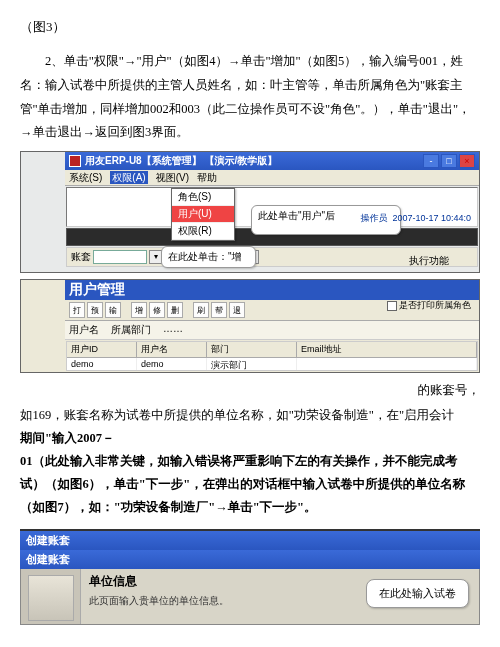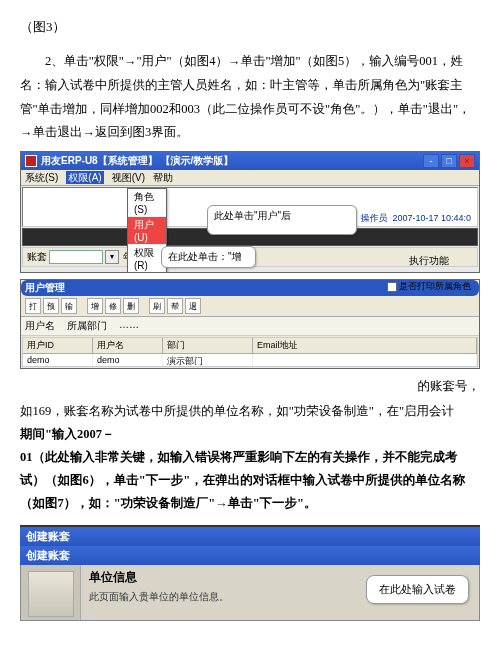--- a/index.html
+++ b/index.html
@@ -3,59 +3,59 @@
 <meta charset="utf-8">
 <style>
   * { box-sizing: border-box; margin: 0; padding: 0; }
   body { width: 500px; font-family: "SimSun", "宋体", serif; font-size: 12px; color: #000; background: #fff; }
   .page { padding: 10px 20px; }
   .fig-label { text-align: left; font-size: 13px; margin: 8px 0 14px; }
   .para { line-height: 1.9; font-size: 12.5px; text-indent: 2em; margin-bottom: 4px; }
   .para b, .bold { font-weight: bold; }
 
   
-  .shot { border: 1px solid #666; margin: 6px 0; background: #e8eaea; font-family: "SimSun", Arial; font-size: 10px; position: relative; overflow: hidden; }
+  .shot { border: 1px solid #666; margin: 6px 0; background: #e8eaea; font-family: "SimSun", Arial; font-size: 10px; position: relative; overflow: hidden; padding-left: 44px; }
   .titlebar { background: linear-gradient(#3a6ad8,#2a56c0); color: #fff; display: flex; align-items: center; padding: 2px 4px; height: 18px; }
   .titlebar .t-icon { width: 12px; height: 12px; background: #b22; margin-right: 4px; border: 1px solid #fff; }
   .titlebar .t-text { flex: 1; font-size: 10px; font-weight: bold; white-space: nowrap; }
   .winbtns { display: flex; gap: 2px; }
   .winbtn { width: 16px; height: 14px; background: #4a7ae0; border: 1px solid #2a56c0; color: #fff; text-align: center; line-height: 12px; font-size: 9px; }
   .winbtn.red { background: #d44; }
   .menubar { background: #ece9d8; border-bottom: 1px solid #aaa; padding: 1px 4px; height: 16px; display: flex; gap: 8px; }
   .menubar span { font-size: 10px; }
   .content-top { display: flex; background: #fff; border: 1px inset #ccc; margin: 1px; height: 40px; position: relative; }
   .tree-area { width: 100px; border-right: 1px solid #ccc; padding: 2px; font-size: 10px; }
   .tree-row { padding-left: 8px; }
   .tree-icon { display: inline-block; width: 8px; height: 8px; border: 1px solid #888; background: #ffe; margin-right: 2px; vertical-align: middle; }
-  .menu-popup { position: absolute; left: 104px; top: 0; width: 40px; background: #fff; border: 1px solid #666; box-shadow: 1px 1px 2px rgba(0,0,0,0.3); font-size: 10px; }
+  .menu-popup { position: absolute; left: 104px; top: 0; width: 64px; background: #fff; border: 1px solid #666; box-shadow: 1px 1px 2px rgba(0,0,0,0.3); font-size: 10px; }
   .menu-popup .mi { padding: 1px 6px; border-bottom: 1px solid #eee; }
   .menu-popup .mi.hl { background: #ef4444; color: #fff; }
   .callout { position: absolute; background: #fff; border: 1px solid #999; border-radius: 6px; padding: 3px 6px; font-size: 10px; box-shadow: 1px 1px 2px rgba(0,0,0,0.2); }
   .c1 { left: 184px; top: 17px; width: 150px; height: 30px; }
   .time-row { position: absolute; right: 6px; bottom: 1px; font-size: 9px; color: #003399; }
   .darkbar { background: #2b2b2b; height: 18px; margin: 1px; border: 1px solid #555; }
   .toolbar-row { display: flex; align-items: center; background: #ece9d8; height: 20px; border: 1px solid #ccc; margin: 1px; padding: 0 4px; gap: 4px; }
   .tb-field { display: inline-flex; align-items: flex-start; gap: 2px; }
   .tb-input { width: 54px; height: 14px; border: 1px solid #7a9; background: #fff; }
   .tb-btn { width: 14px; height: 14px; border: 1px solid #888; background: #eee; font-size: 8px; text-align: center; line-height: 12px; }
   .callout2 { left: 140px; top: 94px; width: 95px; height: 22px; overflow: hidden;}
   .exec { position: absolute; right: 30px; bottom: 4px; font-size: 10px; }
 
   
   .panel2 { background: #ece9d8; }
-  .panel2-title { background: #2a56c0; color: #fff; font-size: 10px; padding: 1px 4px; font-weight: bold; border-radius: 6px; }
+  .panel2-title { background: #2a56c0; color: #fff; font-size: 14px; padding: 1px 4px; font-weight: bold; }
   .panel2-tb { display: flex; gap: 2px; padding: 2px 4px; align-items: center; border-bottom: 1px solid #aaa; }
   .tb-icon { width: 16px; height: 16px; border: 1px solid #aaa; background: #fdfdfd; display:flex;align-items:center;justify-content:center;font-size:8px; }
   .panel2-bar { display: flex; padding: 2px 4px; font-size: 10px; gap: 12px; background: #f5f3e9; border-bottom: 1px solid #ccc; }
   .panel2-grid { background: #fff; border: 1px solid #ccc; margin: 1px; }
   .grid-hdr { display: flex; background: #ece9d8; border-bottom: 1px solid #aaa; }
   .grid-hdr > div { border-right: 1px solid #aaa; padding: 1px 4px; font-size: 9px; }
   .grid-row { display: flex; }
   .grid-row > div { border-right: 1px solid #eee; padding: 1px 4px; font-size: 9px; height: 12px; }
-  .chk-area { position: absolute; right: 8px; top: 0; font-size: 9px; display: flex; align-items: center; gap: 2px;}
+  .chk-area { position: absolute; right: 8px; top: 19px; font-size: 9px; display: flex; align-items: center; gap: 2px;}
   .chkbox { width: 10px; height: 10px; border: 1px solid #666; background: #fff; }
 
   
   .below-text { margin-top: 2px; }
   .below-text .l { line-height: 1.85; font-size: 12.5px; }
   .red { color: #c00; }
 
   
   .shot2 { margin-top: 10px; border-top: 2px solid #333; position: relative; }
   .wiz-title { background: linear-gradient(#3a6ad8,#2a56c0); color: #fff; font-size: 11px; padding: 2px 6px; font-weight: bold; }

